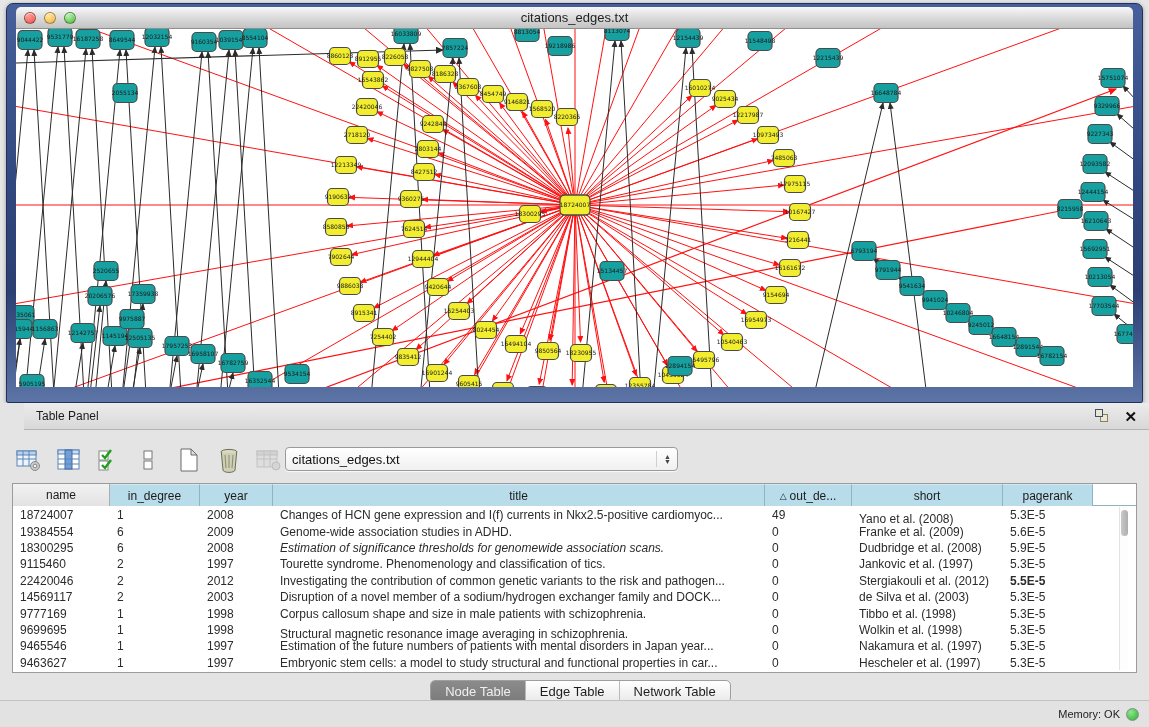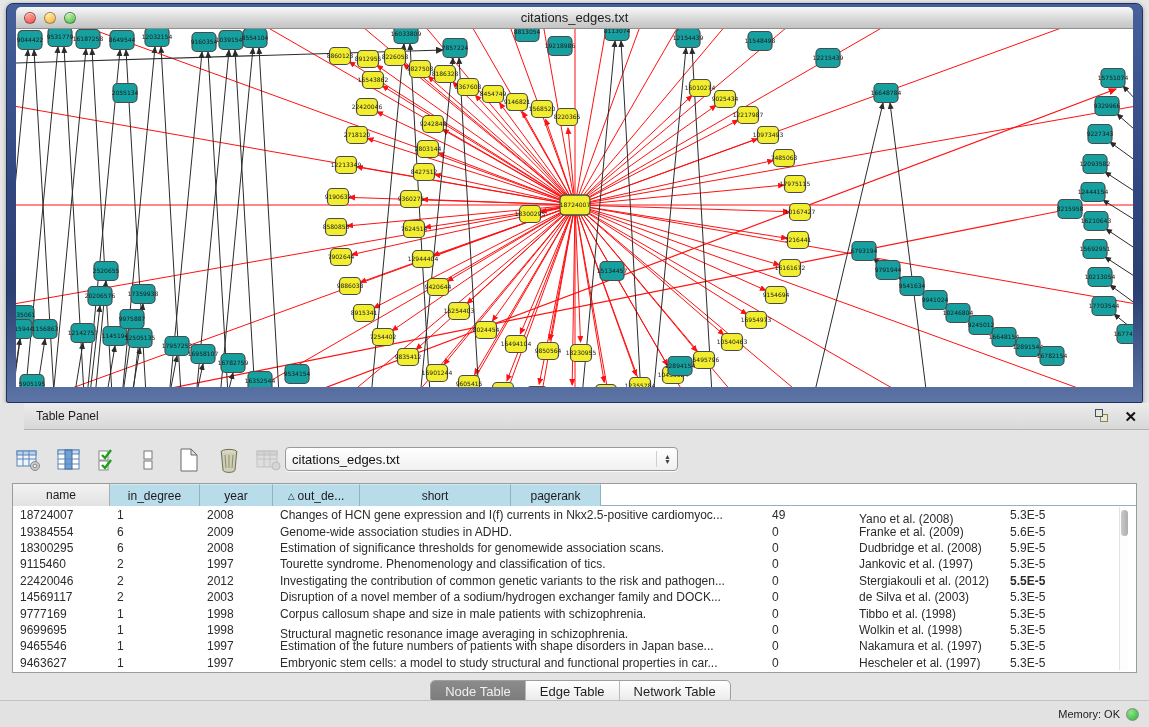--- a/index.html
+++ b/index.html
@@ -787,20 +787,23 @@
     <div class="grid-header" id="gridHeader">
         <div class="gh-cell plain" style="width: 97px;">
           <span>name</span>
         </div>
         <div class="gh-cell" style="width: 90px; text-align: right;">
           <span>in_degree</span>
         </div>
         <div class="gh-cell" style="width: 73px;">
           <span>year</span>
         </div>
+        <div class="gh-cell" style="width: 492px;">
+          <span>title</span>
+        </div>
         <div class="gh-cell" style="width: 87px;">
           <span class="sort-tri">△</span>
           <span>out_de...</span>
         </div>
         <div class="gh-cell" style="width: 151px;">
           <span>short</span>
         </div>
         <div class="gh-cell" style="width: 90px;">
           <span>pagerank</span>
         </div>
@@ -821,21 +824,21 @@
           <div class="gcell" style="width: 73px;">2009</div>
           <div class="gcell" style="width: 492px;">Genome-wide association studies in ADHD.</div>
           <div class="gcell" style="width: 87px;">0</div>
           <div class="gcell" style="width: 151px;">Franke et al. (2009)</div>
           <div class="gcell" style="width: 90px;">5.6E-5</div>
         </div>
         <div class="grow">
           <div class="gcell" style="width: 97px;">18300295</div>
           <div class="gcell" style="width: 90px;">6</div>
           <div class="gcell" style="width: 73px;">2008</div>
-          <div class="gcell" style="width: 492px;">Estimation of significance thresholds for genomewide association scans.</div>
+          <div class="gcell" style="width: 492px; font-style: italic;">Estimation of significance thresholds for genomewide association scans.</div>
           <div class="gcell" style="width: 87px;">0</div>
           <div class="gcell" style="width: 151px;">Dudbridge et al. (2008)</div>
           <div class="gcell" style="width: 90px;">5.9E-5</div>
         </div>
         <div class="grow">
           <div class="gcell" style="width: 97px;">9115460</div>
           <div class="gcell" style="width: 90px;">2</div>
           <div class="gcell" style="width: 73px;">1997</div>
           <div class="gcell" style="width: 492px;">Tourette syndrome. Phenomenology and classification of tics.</div>
           <div class="gcell" style="width: 87px;">0</div>
@@ -875,21 +878,21 @@
           <div class="gcell" style="width: 73px;">1998</div>
           <div class="gcell" style="width: 492px; margin-top: 8px;">Structural magnetic resonance image averaging in schizophrenia.</div>
           <div class="gcell" style="width: 87px;">0</div>
           <div class="gcell" style="width: 151px;">Wolkin et al. (1998)</div>
           <div class="gcell" style="width: 90px;">5.3E-5</div>
         </div>
         <div class="grow">
           <div class="gcell" style="width: 97px;">9465546</div>
           <div class="gcell" style="width: 90px;">1</div>
           <div class="gcell" style="width: 73px;">1997</div>
-          <div class="gcell" style="width: 492px;">Estimation of the future numbers of patients with shape disorders in Japan base...</div>
+          <div class="gcell" style="width: 492px;">Estimation of the future numbers of patients with mental disorders in Japan year...</div>
           <div class="gcell" style="width: 87px;">0</div>
           <div class="gcell" style="width: 151px;">Nakamura et al. (1997)</div>
           <div class="gcell" style="width: 90px;">5.3E-5</div>
         </div>
         <div class="grow">
           <div class="gcell" style="width: 97px;">9463627</div>
           <div class="gcell" style="width: 90px;">1</div>
           <div class="gcell" style="width: 73px;">1997</div>
           <div class="gcell" style="width: 492px;">Embryonic stem cells: a model to study structural and functional properties in car...</div>
           <div class="gcell" style="width: 87px;">0</div>

